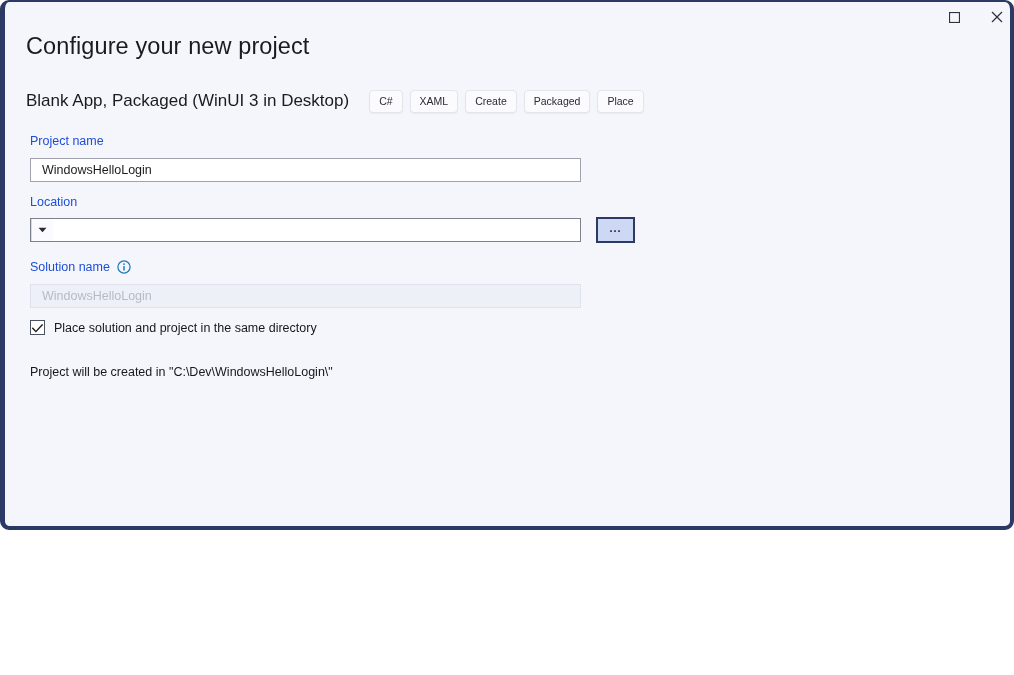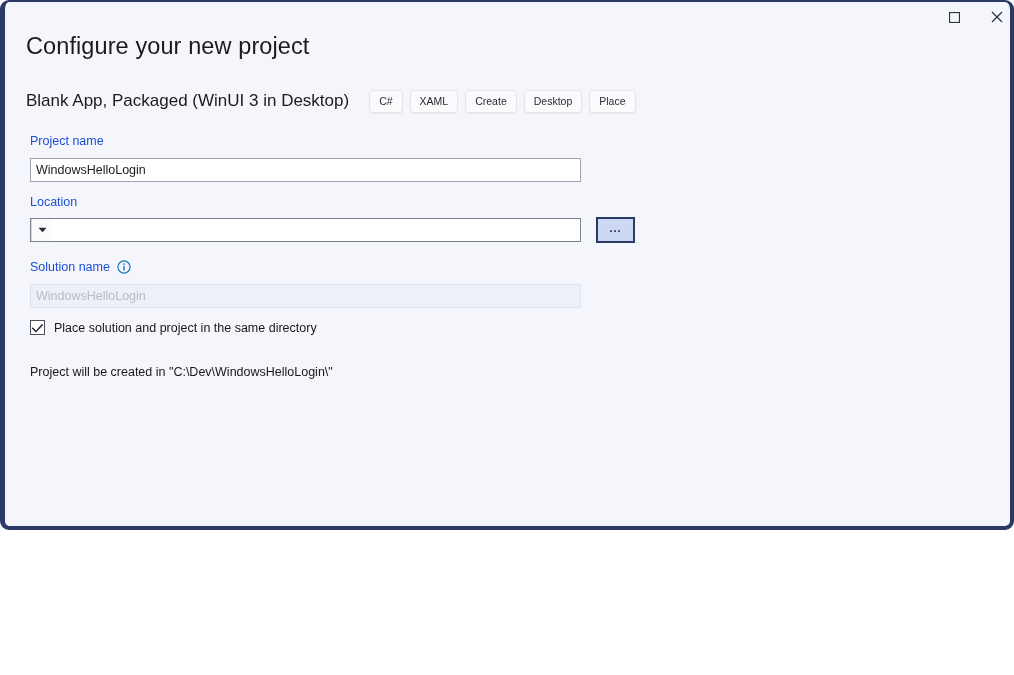--- a/index.html
+++ b/index.html
@@ -118,21 +118,21 @@
     position: absolute;
     left: 25px;
     width: 551px;
     height: 24px;
     box-sizing: border-box;
     background: #ffffff;
     border: 1px solid #a0a3ad;
     font-family: "Liberation Sans", sans-serif;
     font-size: 12.5px;
     color: #1b1b1f;
-    padding: 0 5px;
+    padding: 0 11px;
     outline: none;
     border-radius: 0;
   }
   #input-project-name { top: 156px; }
 
   #combo-location {
     position: absolute;
     left: 25px;
     top: 216px;
     width: 551px;
@@ -267,21 +267,21 @@
     </div>
   </div>
 
   <div id="page-title">Configure your new project</div>
 
   <div id="template-row">
     <span id="template-name">Blank App, Packaged (WinUI 3 in Desktop)</span>
     <span class="tag-pill">C#</span>
     <span class="tag-pill">XAML</span>
     <span class="tag-pill">Create</span>
-    <span class="tag-pill">Desktop</span>
+    <span class="tag-pill">Packaged</span>
     <span class="tag-pill">Place</span>
   </div>
 
   <div class="field-label" id="label-project-name">Project name</div>
   <input class="text-input" id="input-project-name" type="text" value="WindowsHelloLogin" style="">
 
   <div class="field-label" id="label-location">Location</div>
   <div id="combo-location">
     <div id="combo-location-arrow">
       <svg width="9" height="6" viewBox="0 0 9 6">

